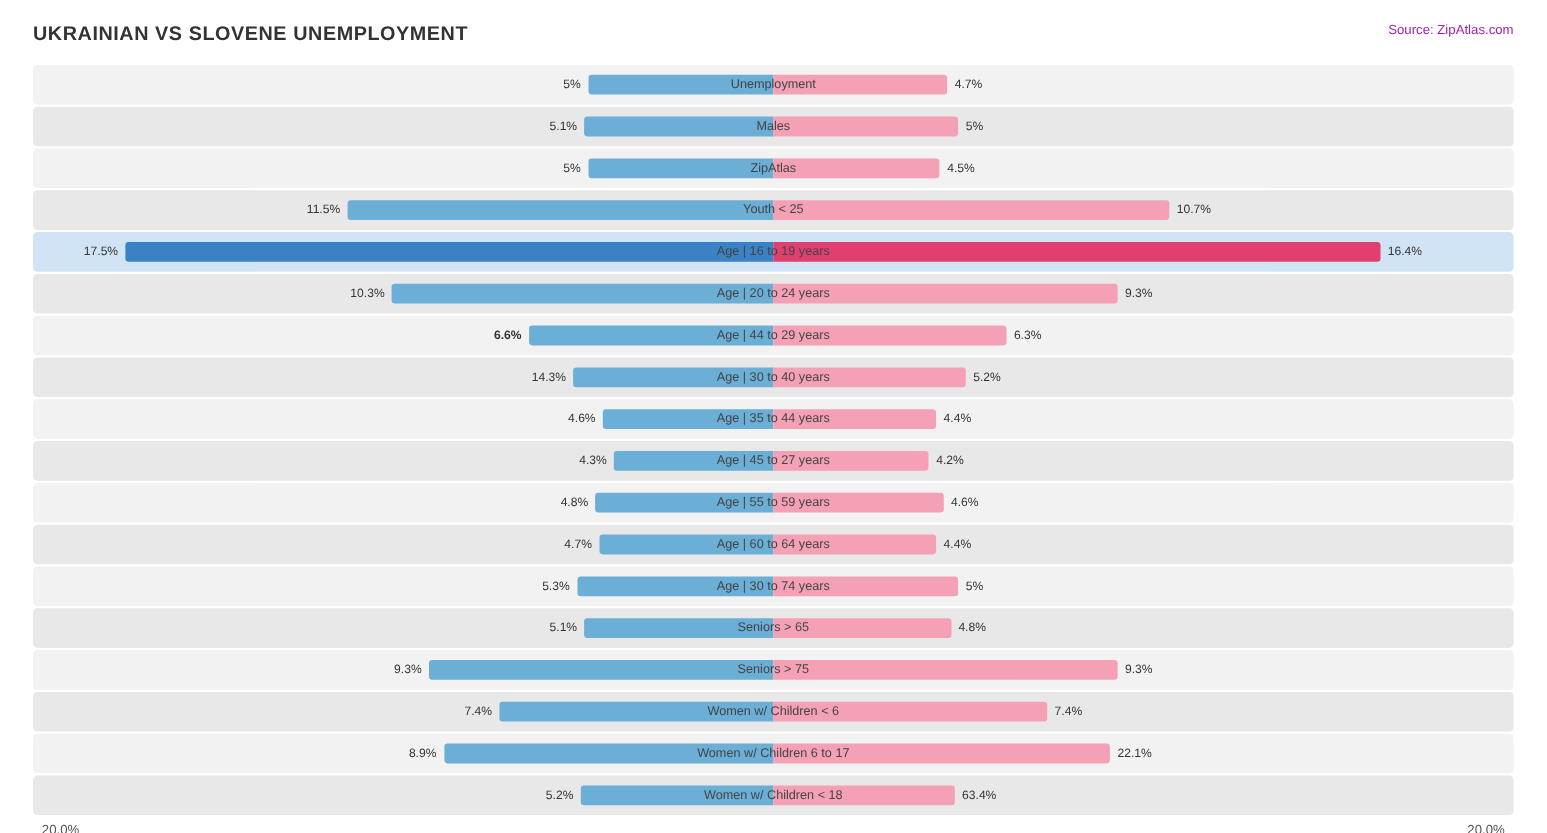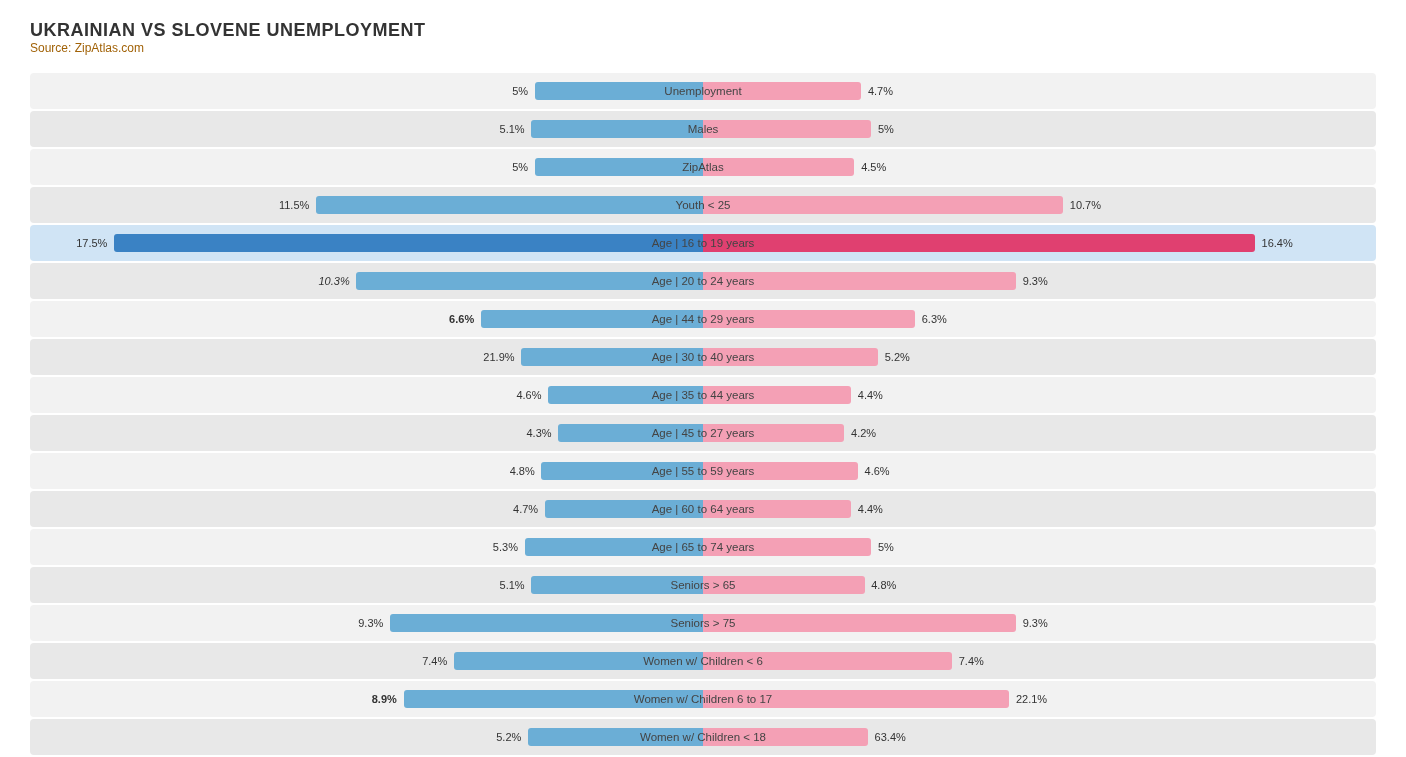--- a/index.html
+++ b/index.html
@@ -12,32 +12,31 @@
     .chart-container {
       width: 1406px;
       background: #fff;
       padding: 20px 30px 30px 30px;
     }
     .chart-header {
       display: flex;
       justify-content: space-between;
       align-items: flex-start;
       margin-bottom: 18px;
-      flex-direction: column;
     }
     .chart-title {
       font-size: 18px;
       font-weight: bold;
       color: #333;
       text-transform: uppercase;
       letter-spacing: 0.5px;
     }
     .chart-source {
       font-size: 12px;
-      color: #a16207;
+      color: #a21caf;
     }
     
     .axis-row {
       display: flex;
       justify-content: space-between;
       padding: 4px 8px 0 8px;
       font-size: 12px;
       color: #555;
     }
 
@@ -146,35 +145,35 @@
         <div class="lb" style="right: 50%; width: 43.75%;"></div>
         <div class="rb" style="left: 50%; width: 41%;"></div>
         <div class="row-label">Age | 16 to 19 years</div>
         <div class="lv" style="right: 94.25%;">17.5%</div>
         <div class="rv" style="left: 91.5%;">16.4%</div>
       </div>
       <div class="single-row">
         <div class="lb" style="right: 50%; width: 25.75%;"></div>
         <div class="rb" style="left: 50%; width: 23.25%;"></div>
         <div class="row-label">Age | 20 to 24 years</div>
-        <div class="lv" style="right: 76.25%; font-style: italic;">10.3%</div>
+        <div class="lv" style="right: 76.25%;">10.3%</div>
         <div class="rv" style="left: 73.75%;">9.3%</div>
       </div>
       <div class="single-row">
         <div class="lb" style="right: 50%; width: 16.5%;"></div>
         <div class="rb" style="left: 50%; width: 15.75%;"></div>
         <div class="row-label">Age | 44 to 29 years</div>
         <div class="lv" style="right: 67%; font-weight: bold;">6.6%</div>
         <div class="rv" style="left: 66.25%;">6.3%</div>
       </div>
       <div class="single-row">
         <div class="lb" style="right: 50%; width: 13.5%;"></div>
         <div class="rb" style="left: 50%; width: 13%;"></div>
         <div class="row-label">Age | 30 to 40 years</div>
-        <div class="lv" style="right: 64%;">21.9%</div>
+        <div class="lv" style="right: 64%;">14.3%</div>
         <div class="rv" style="left: 63.5%;">5.2%</div>
       </div>
       <div class="single-row">
         <div class="lb" style="right: 50%; width: 11.5%;"></div>
         <div class="rb" style="left: 50%; width: 11%;"></div>
         <div class="row-label">Age | 35 to 44 years</div>
         <div class="lv" style="right: 62%;">4.6%</div>
         <div class="rv" style="left: 61.5%;">4.4%</div>
       </div>
       <div class="single-row">
@@ -194,21 +193,21 @@
       <div class="single-row">
         <div class="lb" style="right: 50%; width: 11.75%;"></div>
         <div class="rb" style="left: 50%; width: 11%;"></div>
         <div class="row-label">Age | 60 to 64 years</div>
         <div class="lv" style="right: 62.25%;">4.7%</div>
         <div class="rv" style="left: 61.5%;">4.4%</div>
       </div>
       <div class="single-row">
         <div class="lb" style="right: 50%; width: 13.25%;"></div>
         <div class="rb" style="left: 50%; width: 12.5%;"></div>
-        <div class="row-label">Age | 65 to 74 years</div>
+        <div class="row-label">Age | 30 to 74 years</div>
         <div class="lv" style="right: 63.75%;">5.3%</div>
         <div class="rv" style="left: 63%;">5%</div>
       </div>
       <div class="single-row">
         <div class="lb" style="right: 50%; width: 12.75%;"></div>
         <div class="rb" style="left: 50%; width: 12%;"></div>
         <div class="row-label">Seniors &gt; 65</div>
         <div class="lv" style="right: 63.25%;">5.1%</div>
         <div class="rv" style="left: 62.5%;">4.8%</div>
       </div>
@@ -223,21 +222,21 @@
         <div class="lb" style="right: 50%; width: 18.5%;"></div>
         <div class="rb" style="left: 50%; width: 18.5%;"></div>
         <div class="row-label">Women w/ Children &lt; 6</div>
         <div class="lv" style="right: 69%;">7.4%</div>
         <div class="rv" style="left: 69%;">7.4%</div>
       </div>
       <div class="single-row">
         <div class="lb" style="right: 50%; width: 22.25%;"></div>
         <div class="rb" style="left: 50%; width: 22.75%;"></div>
         <div class="row-label">Women w/ Children 6 to 17</div>
-        <div class="lv" style="right: 72.75%; font-weight: bold;">8.9%</div>
+        <div class="lv" style="right: 72.75%;">8.9%</div>
         <div class="rv" style="left: 73.25%;">22.1%</div>
       </div>
       <div class="single-row">
         <div class="lb" style="right: 50%; width: 13%;"></div>
         <div class="rb" style="left: 50%; width: 12.25%;"></div>
         <div class="row-label">Women w/ Children &lt; 18</div>
         <div class="lv" style="right: 63.5%;">5.2%</div>
         <div class="rv" style="left: 62.75%;">63.4%</div>
       </div>
     </div>

